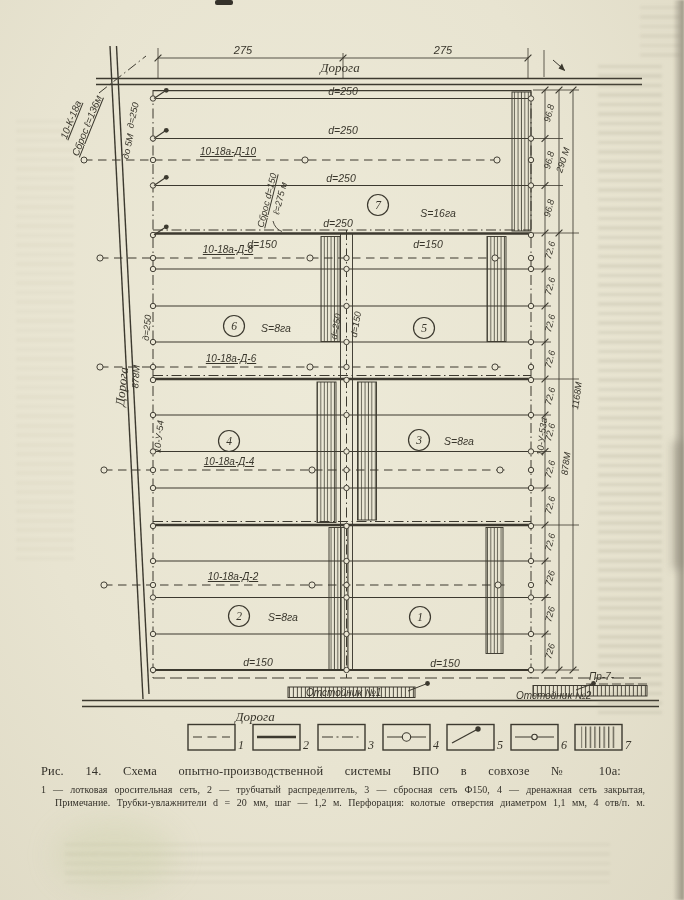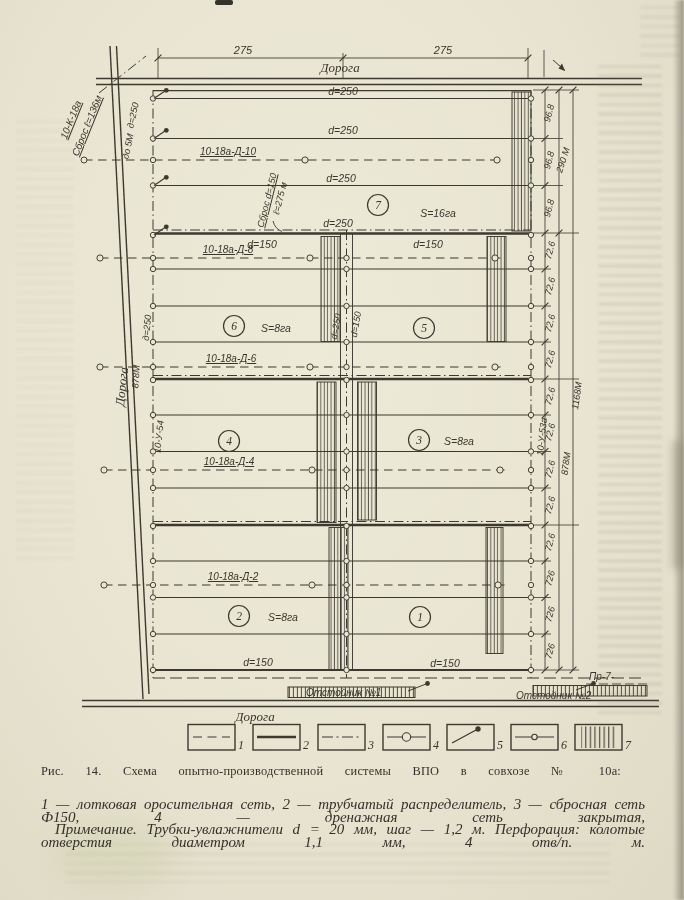--- a/index.html
+++ b/index.html
@@ -22,23 +22,23 @@
   .dlbl{font-size:9.3px}
   .ser{font-family:"Liberation Serif","DejaVu Serif",serif;font-style:italic;}
   .t13{font-size:13px}
   .num{font-family:"Liberation Serif","DejaVu Serif",serif;font-style:italic;font-size:11.5px;}
   .lnum{font-family:"Liberation Serif","DejaVu Serif",serif;font-style:italic;font-size:12px;}
   .ul{text-decoration:underline;}
   .ink{stroke:#3c392f;fill:none;}
   
   .caption{position:absolute;left:41px;top:764px;width:604px;color:#34312a;}
   .cap-head{font-family:"Liberation Serif","DejaVu Serif",serif;font-size:12.4px;
-    text-align:justify;text-align-last:justify;padding-right:24px;letter-spacing:.2px;word-spacing:4px;margin-bottom:19px;}
-  .cap-line{font-family:"Liberation Serif","DejaVu Serif",serif;font-size:15px;line-height:12.7px;
-    text-align:justify;text-align-last:justify;word-spacing:1.2px;font-style:italic;}
+    text-align:justify;text-align-last:justify;padding-right:24px;letter-spacing:.2px;word-spacing:4px;margin-bottom:5px;}
+  .cap-line{font-family:"Liberation Serif","DejaVu Serif",serif;font-size:10px;line-height:12.7px;
+    text-align:justify;text-align-last:justify;word-spacing:1.2px;}
   .cap-line.noj{text-align-last:left;}
   .cap-line.ind{text-indent:14px;}
 </style>
 </head>
 <body>
 
 <div id="page">
 
   <div class="bleed" style="left:598px;top:65px;width:64px;height:650px;opacity:.55"></div>
   <div class="bleed" style="left:640px;top:6px;width:40px;height:55px;opacity:.4"></div>

